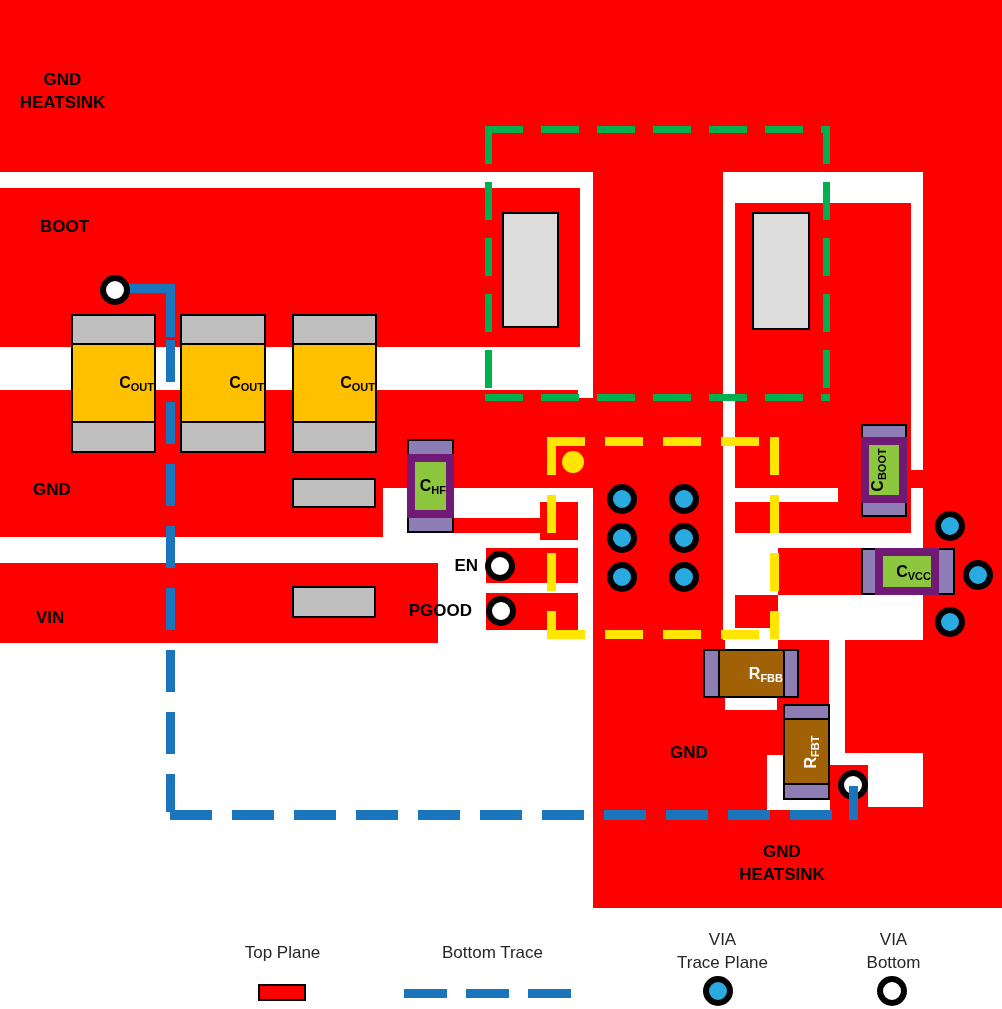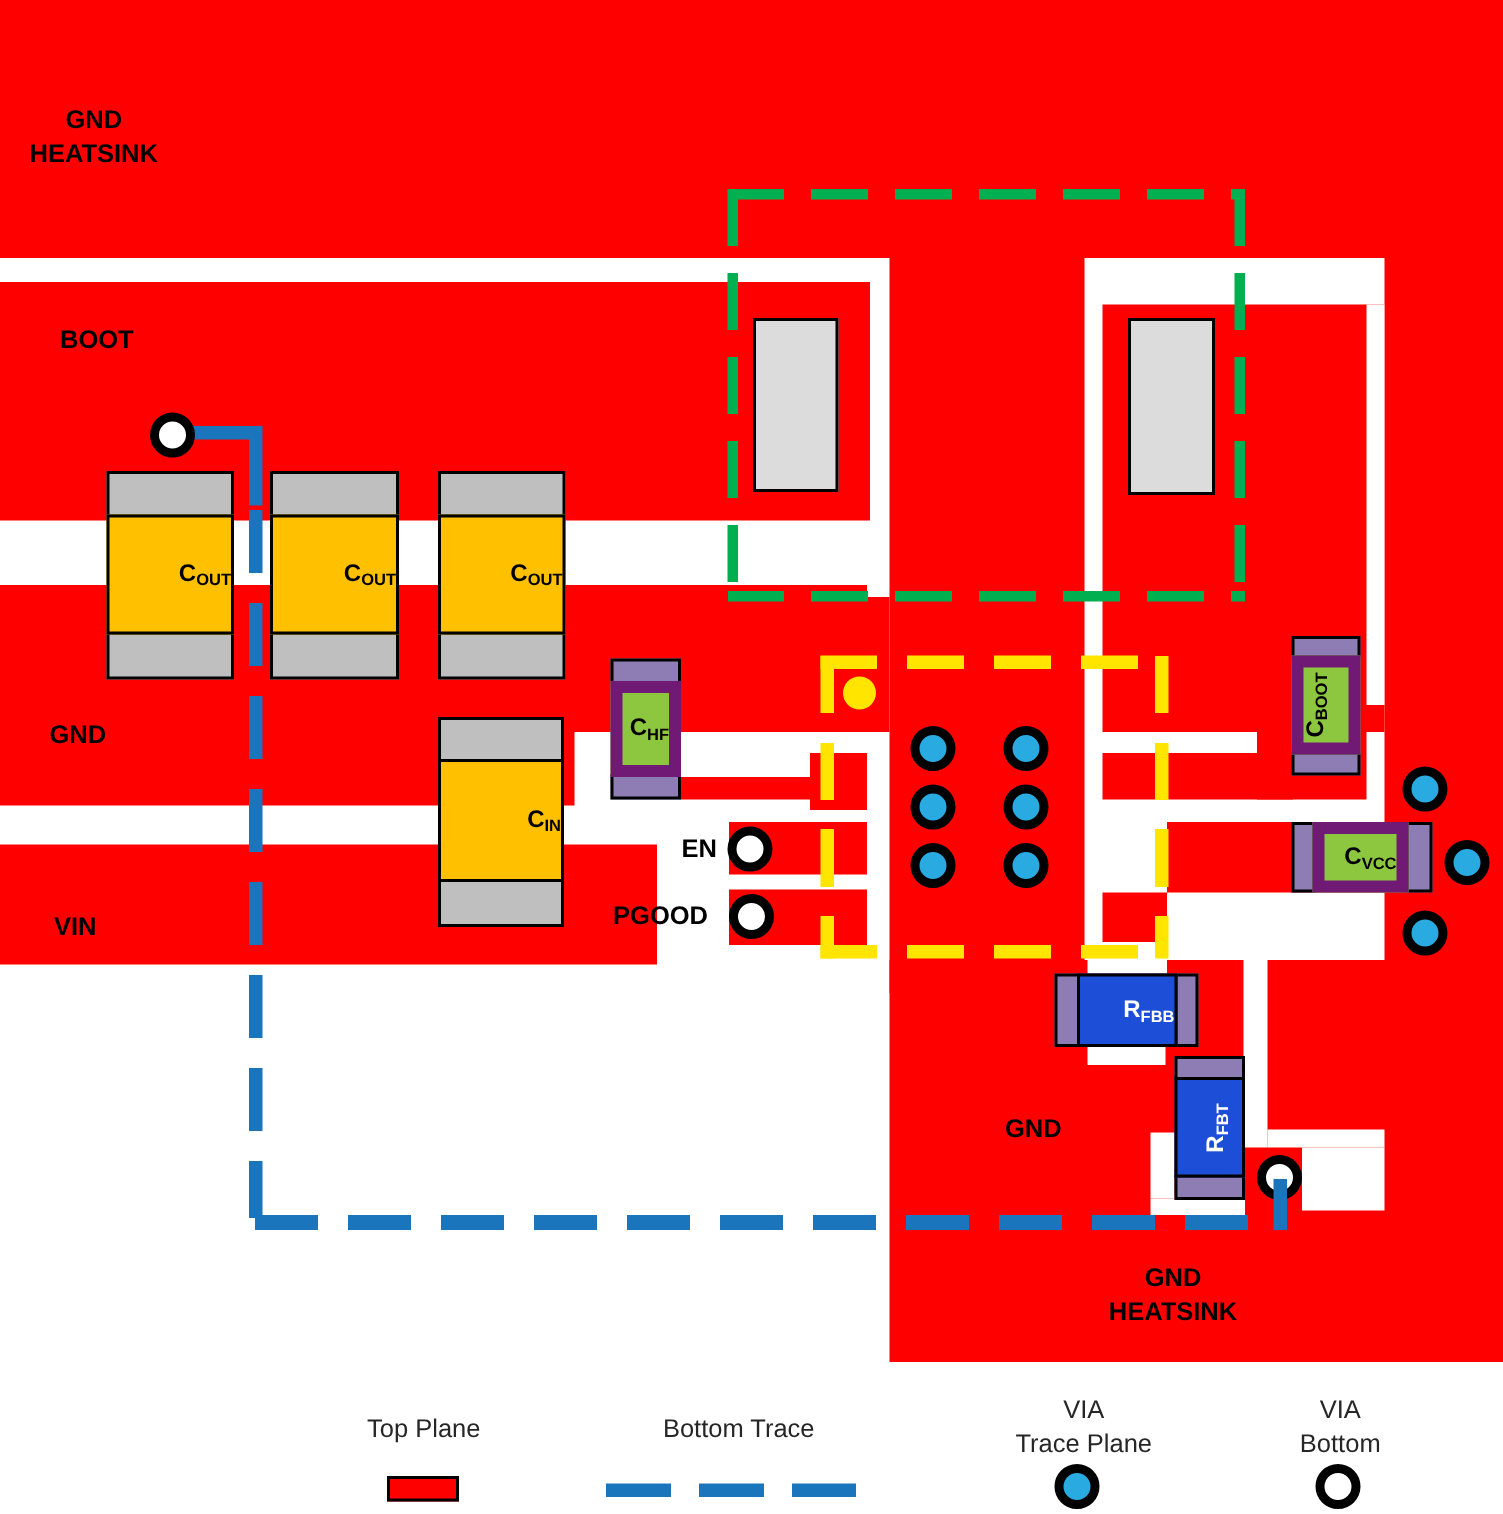--- a/index.html
+++ b/index.html
@@ -18,21 +18,21 @@
   
   .via{border-radius:50%;border:6px solid #000;width:18px;height:18px;box-sizing:content-box;}
   .via-g{background:var(--cyan,#29ABE2);}
   .via-w{background:#FFFFFF;}
   
   .pad-gray{background:#BFBFBF;border:2px solid #000;box-sizing:border-box;}
   .pad-lgray{background:#DCDCDC;border:2px solid #000;box-sizing:border-box;}
   .body-orange{background:#FFC000;border:2px solid #000;box-sizing:border-box;}
   .body-green{background:#8DC63F;border:8px solid #701a75;box-sizing:border-box;}
   .cap-purple{background:#8E7CB5;border:2px solid #000;box-sizing:border-box;}
-  .body-black{background:#1d4ed8;border:2px solid #000;box-sizing:border-box;}
+  .body-black{background:#a16207;border:2px solid #000;box-sizing:border-box;}
   .cbody{display:flex;align-items:center;justify-content:flex-end;}
   .clabel{font-weight:bold;color:#000;white-space:nowrap;}
   .clabel .base{font-size:16px;}
   .clabel .sub{font-size:11px;position:relative;top:3px;}
   .clabel.white{color:#fff;background:transparent;}
   .rot{transform:rotate(-90deg);}
   
   .lbl{font-weight:bold;font-size:17px;color:#000;white-space:nowrap;}
   .lbl2{line-height:23px;text-align:center;}
   .green-text{color:var(--grn,#00B050);}
@@ -105,23 +105,20 @@
   </div>
 
   <div class="abs pad-gray" style="left:292px;top:314px;width:85px;height:31px"></div>
   <div class="abs pad-gray" style="left:292px;top:421px;width:85px;height:32px"></div>
   <div class="abs body-orange cbody" style="left:292px;top:343px;width:85px;height:80px">
     <span class="clabel"><span class="base">C</span><span class="sub">OUT</span></span>
   </div>
 
   <div class="abs pad-gray" style="left:292px;top:478px;width:84px;height:30px"></div>
   <div class="abs pad-gray" style="left:292px;top:586px;width:84px;height:32px"></div>
-  <div class="abs body-orange cbody" style="left:292px;top:506px;width:84px;height:82px">
-    <span class="clabel"><span class="base">C</span><span class="sub">IN</span></span>
-  </div>
 
   <div class="abs cap-purple" style="left:407px;top:439px;width:47px;height:17px"></div>
   <div class="abs cap-purple" style="left:407px;top:516px;width:47px;height:17px"></div>
   <div class="abs body-green cbody" style="left:407px;top:454px;width:47px;height:64px">
     <span class="clabel"><span class="base">C</span><span class="sub">HF</span></span>
   </div>
 
   <div class="abs cap-purple" style="left:861px;top:424px;width:46px;height:15px"></div>
   <div class="abs cap-purple" style="left:861px;top:501px;width:46px;height:16px"></div>
   <div class="abs body-green cbody" style="left:861px;top:437px;width:46px;height:66px">

